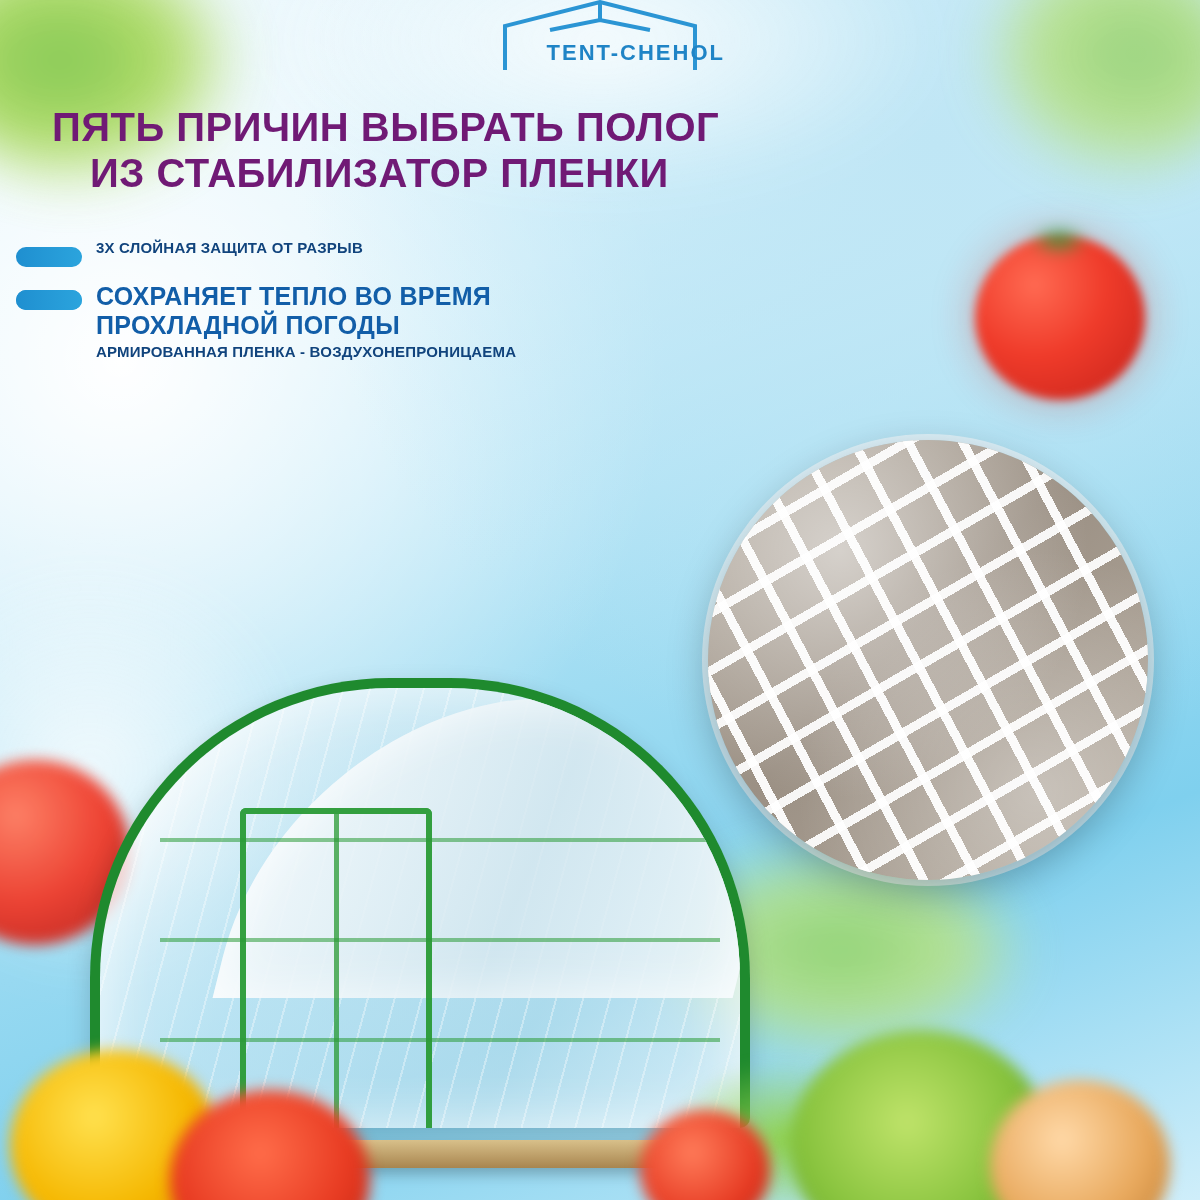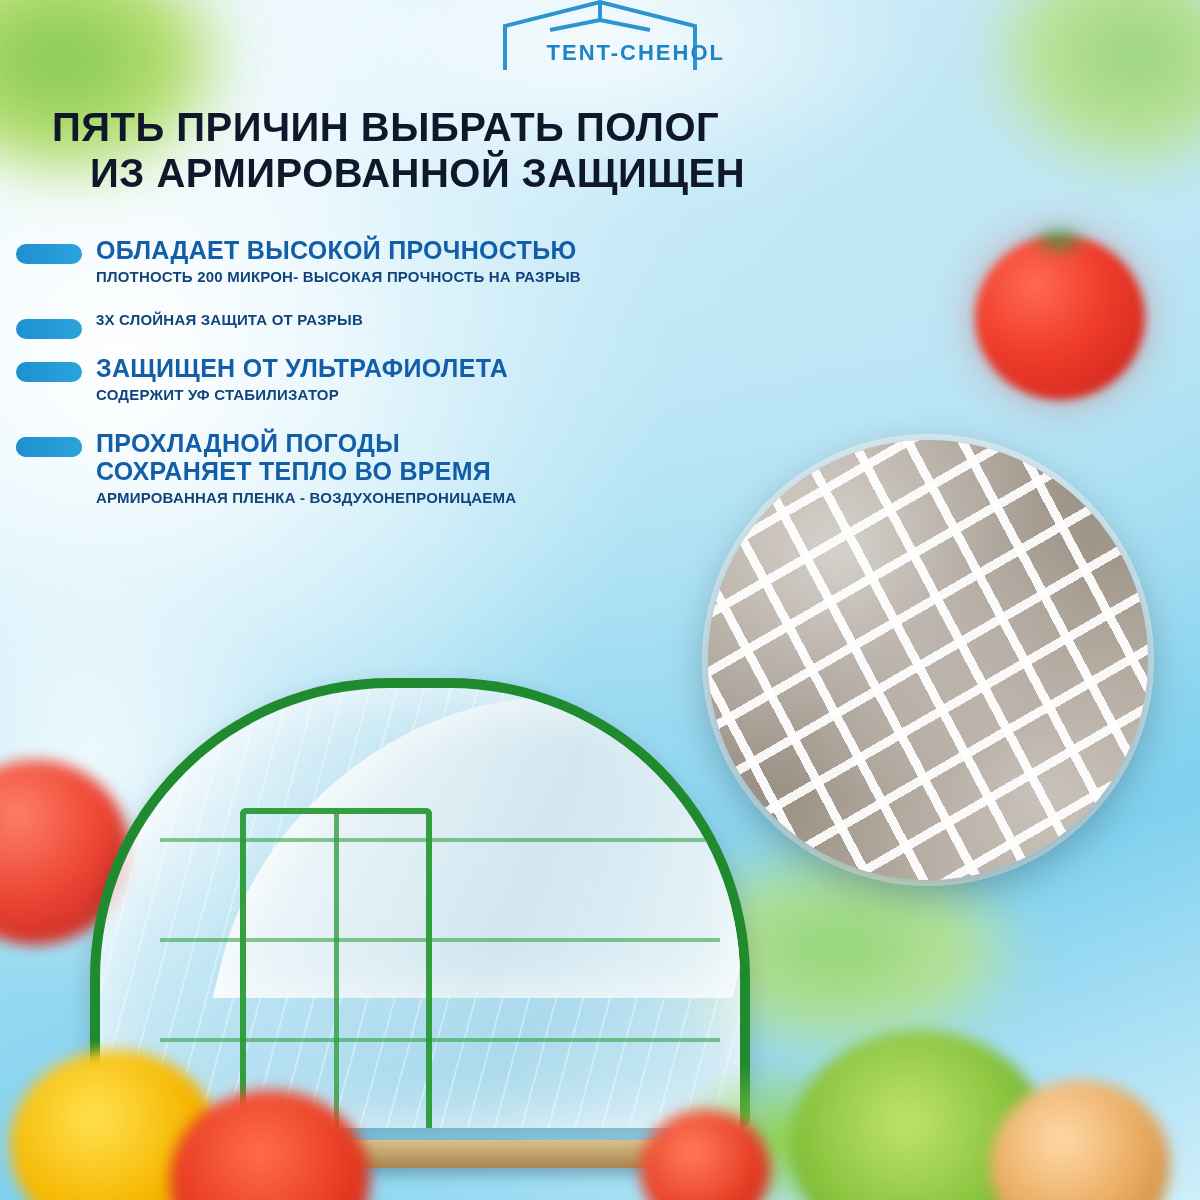--- a/index.html
+++ b/index.html
@@ -54,21 +54,21 @@
 
   
   .logo{position:absolute;left:50%;top:0;transform:translateX(-50%);
     width:250px;height:88px;display:flex;align-items:flex-end;justify-content:flex-end;}
   .logo svg{position:absolute;left:50%;top:0;transform:translateX(-50%);}
   .logo-text{position:relative;font-size:22px;letter-spacing:2px;font-weight:700;
     color:#1f84c6;padding-bottom:22px;}
 
   
   .headline{position:absolute;left:52px;top:104px;width:840px;
-    color:#0f172a;font-weight:700;font-size:40px;line-height:1.16;letter-spacing:.5px;}
+    color:#701a75;font-weight:700;font-size:40px;line-height:1.16;letter-spacing:.5px;}
   .headline .l2{padding-left:38px;display:block;}
 
   
   .list{position:absolute;left:8px;top:236px;width:760px;}
   .item{position:relative;margin-bottom:26px;padding-left:88px;}
   .bar{position:absolute;left:8px;top:8px;width:66px;height:20px;border-radius:10px;
     background:linear-gradient(90deg,#1f8fd0 0%, #2ba4dd 100%);}
   .item h3{margin:0;color:#125ea8;font-size:25px;font-weight:700;line-height:1.15;letter-spacing:.3px;}
   .item p{margin:3px 0 0 0;color:#11447d;font-size:15px;font-weight:700;letter-spacing:.2px;}
   .item.last p{}
@@ -123,50 +123,40 @@
   <svg width="210" height="78" viewBox="0 0 210 78">
     <path d="M10 70 L10 26 L105 2 L200 26 L200 70" fill="none" stroke="#2b95d4" stroke-width="4"></path>
     <path d="M105 2 L105 20" stroke="#2b95d4" stroke-width="4"></path>
     <path d="M55 30 L105 20 L155 30" fill="none" stroke="#2b95d4" stroke-width="4"></path>
   </svg>
   <span class="logo-text">TENT-CHEHOL</span>
 </div>
 
 <div class="headline">
   <span>ПЯТЬ ПРИЧИН ВЫБРАТЬ ПОЛОГ</span>
-  <span class="l2">ИЗ АРМИРОВАННОЙ ЗАЩИЩЕН</span>
+  <span class="l2">ИЗ СТАБИЛИЗАТОР ПЛЕНКИ</span>
 </div>
 
 <div class="list">
 
-  <div class="item">
-    <span class="bar"></span>
-    <h3>ОБЛАДАЕТ ВЫСОКОЙ ПРОЧНОСТЬЮ</h3>
-    <p>ПЛОТНОСТЬ 200 МИКРОН- ВЫСОКАЯ ПРОЧНОСТЬ НА РАЗРЫВ</p>
-  </div>
 
   <div class="item">
     <span class="bar"></span>
     <p>3Х СЛОЙНАЯ ЗАЩИТА ОТ РАЗРЫВ</p>
   </div>
 
-  <div class="item">
-    <span class="bar"></span>
-    <h3>ЗАЩИЩЕН ОТ УЛЬТРАФИОЛЕТА</h3>
-    <p>СОДЕРЖИТ УФ СТАБИЛИЗАТОР</p>
-  </div>
 
   <div class="item">
     <span class="bar"></span>
   </div>
 
   <div class="item last">
     <span class="bar"></span>
+    <h3>СОХРАНЯЕТ ТЕПЛО ВО ВРЕМЯ</h3>
     <h3>ПРОХЛАДНОЙ ПОГОДЫ</h3>
-    <h3>СОХРАНЯЕТ ТЕПЛО ВО ВРЕМЯ</h3>
     <p>АРМИРОВАННАЯ ПЛЕНКА - ВОЗДУХОНЕПРОНИЦАЕМА</p>
   </div>
 
 </div>
 
 <div class="film">
   <div class="mesh-a"></div>
   <div class="mesh-b"></div>
   <div class="gloss"></div>
 </div>

